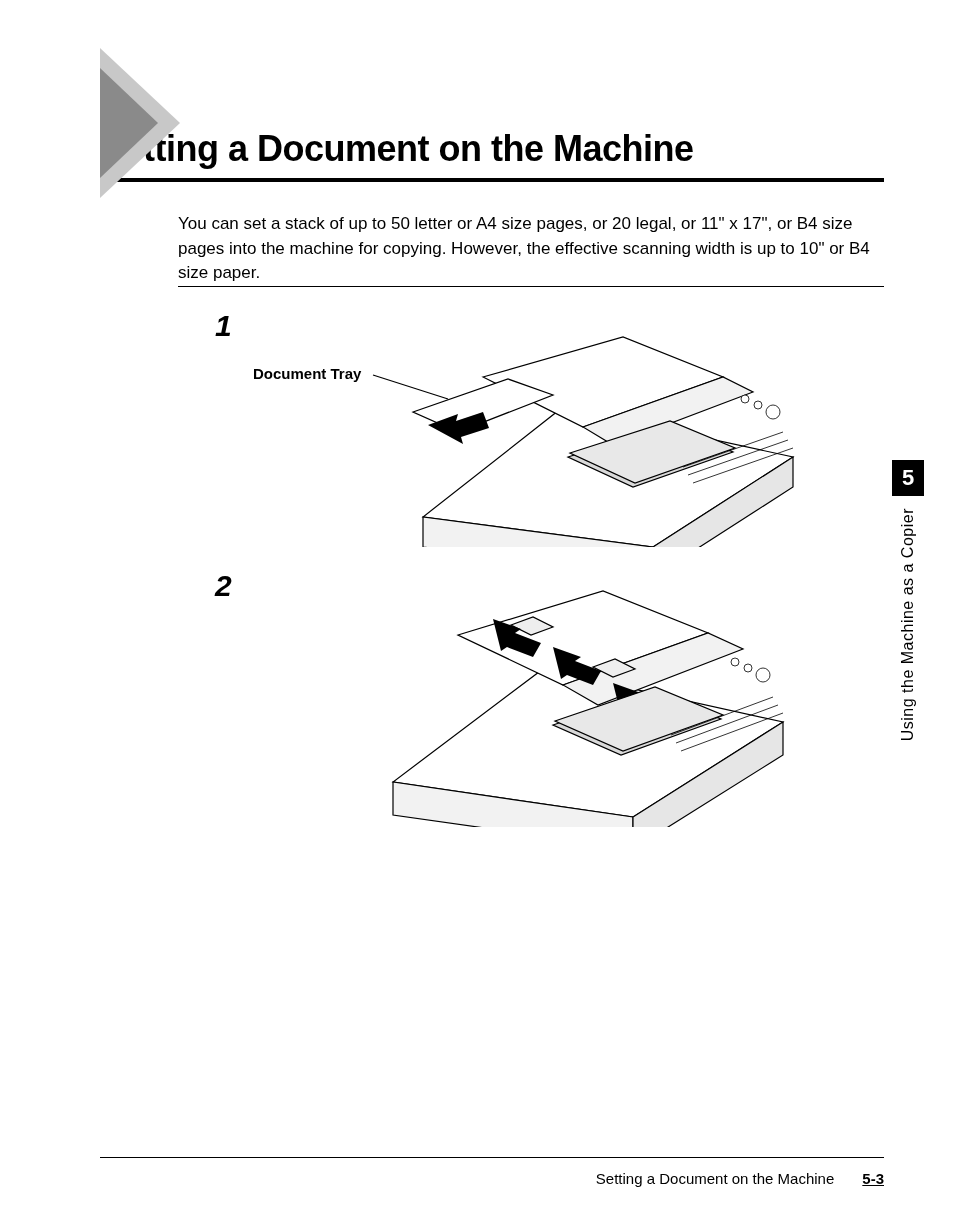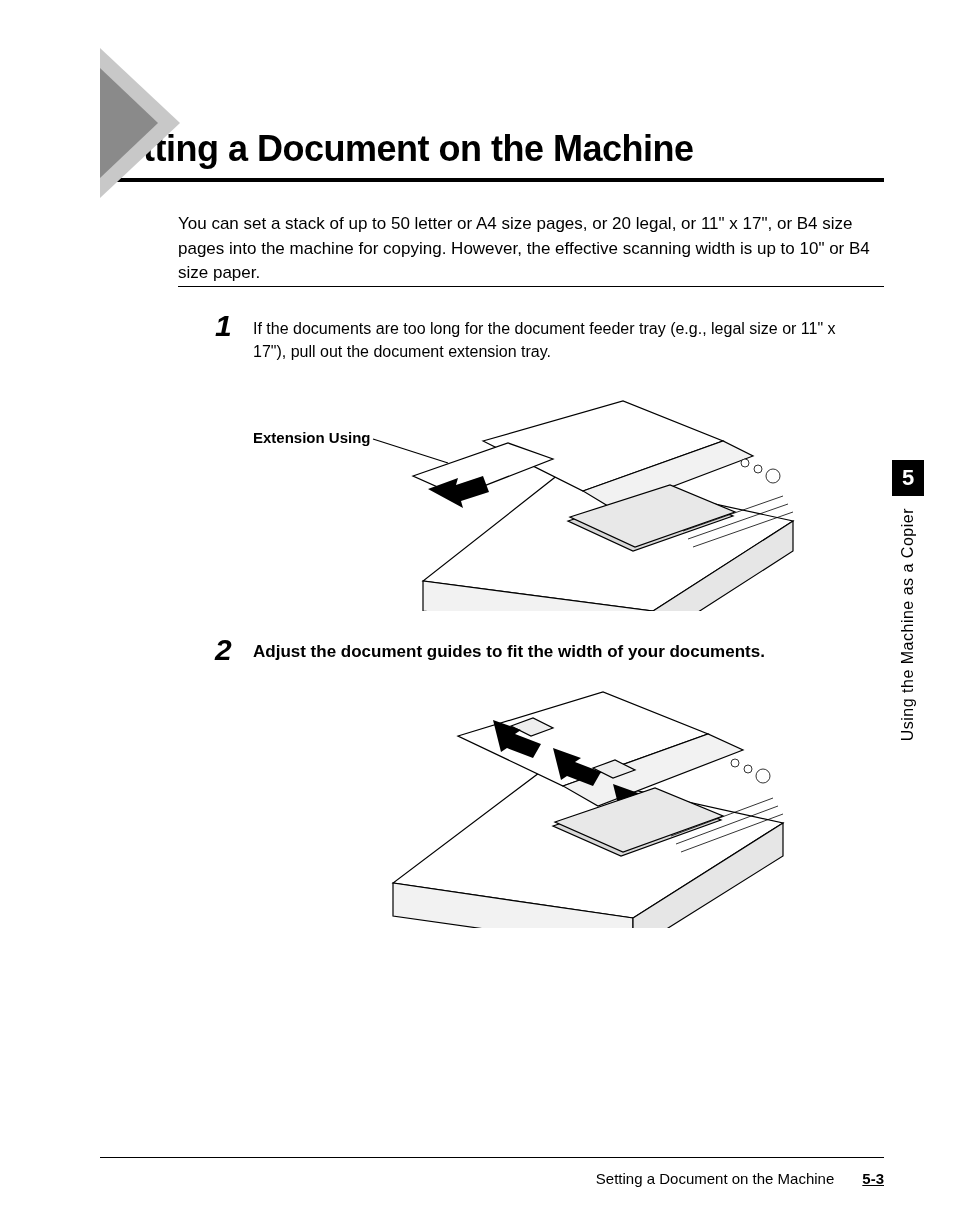--- a/index.html
+++ b/index.html
@@ -150,23 +150,22 @@
 
   <h1 class="page-title">Setting a Document on the Machine</h1>
   <div class="title-rule"></div>
 
   <p class="intro">You can set a stack of up to 50 letter or A4 size pages, or 20 legal, or 11" x 17", or B4 size pages into the machine for copying. However, the effective scanning width is up to 10" or B4 size paper.</p>
 
   <div class="section-rule"></div>
 
   <div class="step">
     <div class="step-number">1</div>
-    <div class="step-body">If the documents are too long for the document feeder tray (e.g., legal size or 11" x 17"), pull out the document extension tray.</div>
     <div class="figure">
-      <div class="callout-label" style="left:0; top:48px;">Extension Using</div>
+      <div class="callout-label" style="left:0; top:48px;">Document Tray</div>
       <svg class="figure-img" width="560" height="230" viewBox="0 0 560 230">
 
         <line x1="120" y1="58" x2="195" y2="82" stroke="#000" stroke-width="1.2"></line>
 
         <g stroke="#000" stroke-width="1.2" fill="#fff">
           <polygon points="170,200 400,230 540,140 310,90"></polygon>
           <polygon points="170,200 170,230 400,260 400,230" fill="#f2f2f2"></polygon>
           <polygon points="400,230 400,260 540,170 540,140" fill="#e6e6e6"></polygon>
 
           <polygon points="230,60 370,20 470,60 330,110"></polygon>
@@ -187,21 +186,20 @@
             <circle cx="505" cy="88" r="4" fill="#fff"></circle>
             <circle cx="492" cy="82" r="4" fill="#fff"></circle>
           </g>
         </g>
       </svg>
     </div>
   </div>
 
   <div class="step">
     <div class="step-number">2</div>
-    <div class="step-heading">Adjust the document guides to fit the width of your documents.</div>
     <div class="figure" style="height:250px; margin-top:10px;">
       <svg class="figure-img" width="560" height="250" viewBox="0 0 560 250">
         <g stroke="#000" stroke-width="1.2" fill="#fff">
           <polygon points="140,205 380,240 530,145 290,92"></polygon>
           <polygon points="140,205 140,238 380,272 380,240" fill="#f2f2f2"></polygon>
           <polygon points="380,240 380,272 530,178 530,145" fill="#e6e6e6"></polygon>
 
           <polygon points="205,58 350,14 455,56 310,108"></polygon>
           <polygon points="310,108 455,56 490,72 345,128" fill="#f2f2f2"></polygon>
 

